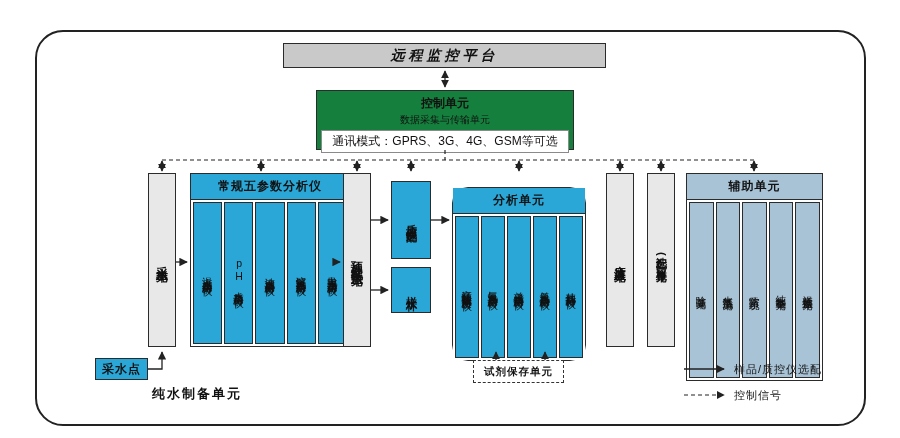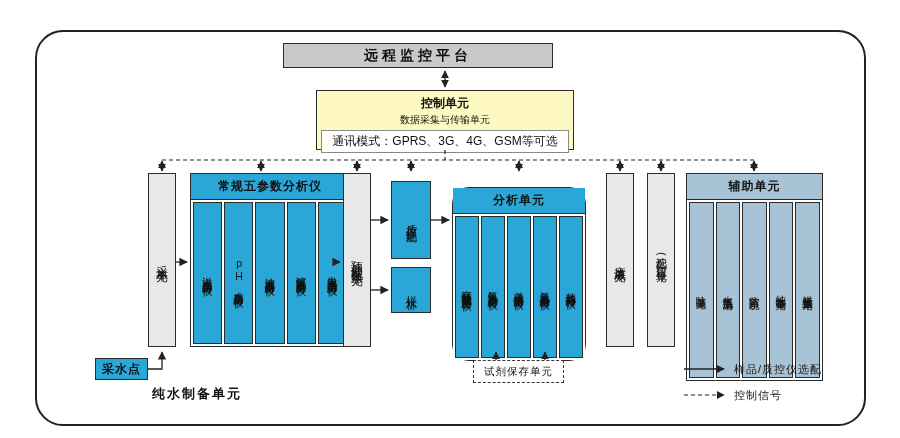--- a/index.html
+++ b/index.html
@@ -4,27 +4,27 @@
 <style>
   html,body{margin:0;padding:0;background:#fff;}
   .canvas{
     position:relative;width:900px;height:438px;overflow:hidden;
     font-family:"Liberation Sans","DejaVu Sans",sans-serif;color:#111;
     background:#fff;
   }
   .abs{position:absolute;box-sizing:border-box;}
   .frame{border:2px solid #222;border-radius:28px;background:#fff;}
   .box{border:1px solid #2b2b2b;}
-  .center{display:flex;align-items:center;justify-content:center;}
+  .center{display:flex;align-items:center;justify-content:center;font-weight:bold;}
   .v-text{writing-mode:vertical-rl;text-orientation:upright;letter-spacing:2px;line-height:1;}
   .v-mixed{writing-mode:vertical-rl;text-orientation:mixed;letter-spacing:2px;line-height:1;}
   .gray-unit{background:#e8e8e8;font-size:12px;}
   .blue{background:#2aa7d6;}
   .platform{background:#c9c9c9;font-weight:bold;font-size:14px;letter-spacing:4px;}
-  .ctrl{background:#fef9c3;display:flex;flex-direction:column;align-items:center;}
+  .ctrl{background:#15803d;display:flex;flex-direction:column;align-items:center;}
   .ctrl-title{font-weight:bold;font-size:12px;margin-top:4px;}
   .ctrl-sub{font-size:10px;margin-top:1px;}
   .ctrl-inner{border:1px solid #8a8a8a;background:#fff;font-size:12px;
     padding:2px 10px;margin-top:3px;white-space:nowrap;}
   .block{border:1px solid #2b2b2b;background:#fff;display:flex;flex-direction:column;}
   .block-head{height:25px;display:flex;align-items:center;justify-content:center;
     font-weight:bold;font-size:12px;border-bottom:1px solid #2b2b2b;letter-spacing:1px;}
   .block-cols{flex:1;display:flex;gap:2px;padding:2px;background:#fff;}
   .col{flex:1;border:1px solid #2b2b2b;display:flex;align-items:center;justify-content:center;
     font-size:10.5px;}
@@ -37,21 +37,21 @@
   .legend-label{font-size:11px;letter-spacing:1px;}
   svg.overlay{position:absolute;left:0;top:0;pointer-events:none;}
 </style>
 </head>
 <body>
 
 <div class="canvas">
 
   <div class="abs frame" style="left:35px;top:30px;width:831px;height:396px;"></div>
 
-  <div class="abs box platform center" style="left:283px;top:43px;width:270px;height:25px;">
+  <div class="abs box platform center" style="left:283px;top:43px;width:323px;height:25px;font-style:italic;">
     <span>远程监控平台</span>
   </div>
 
   <div class="abs box ctrl" style="left:316px;top:90px;width:258px;height:60px;">
     <div class="ctrl-title">控制单元</div>
     <div class="ctrl-sub">数据采集与传输单元</div>
     <div class="ctrl-inner">通讯模式：GPRS、3G、4G、GSM等可选</div>
   </div>
 
   <div class="abs box gray-unit center" style="left:148px;top:173px;width:28px;height:174px;">

